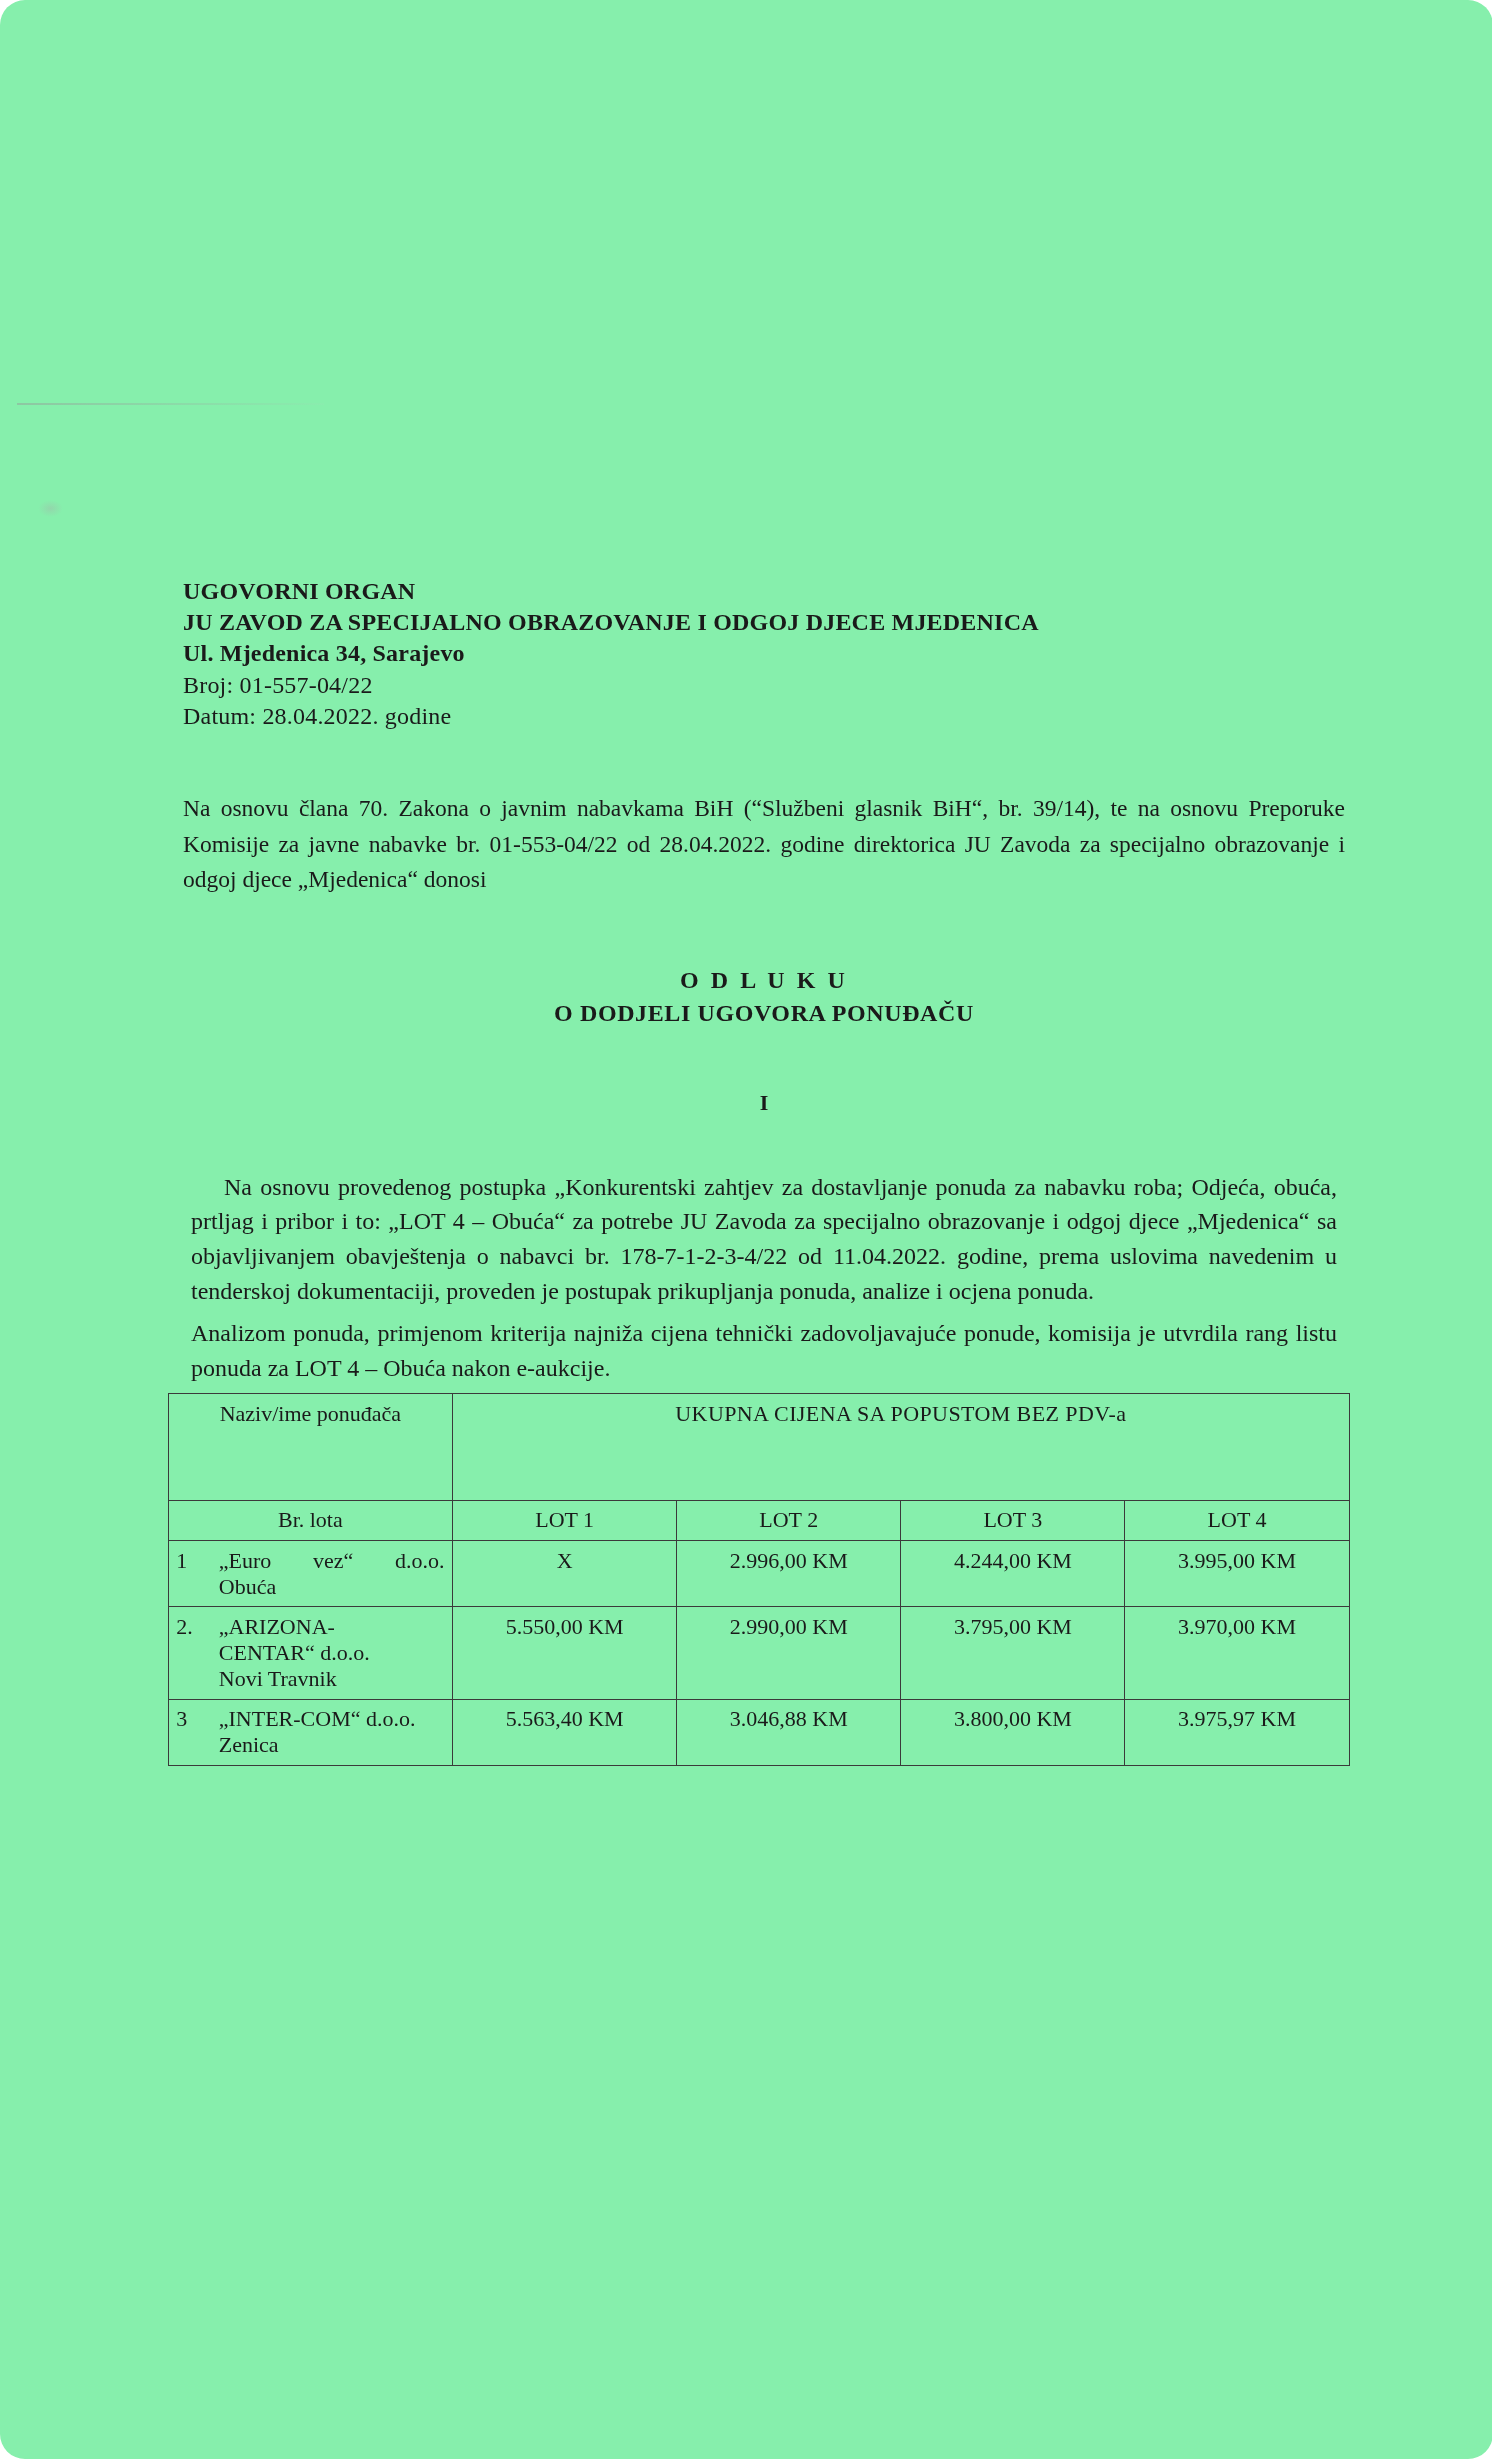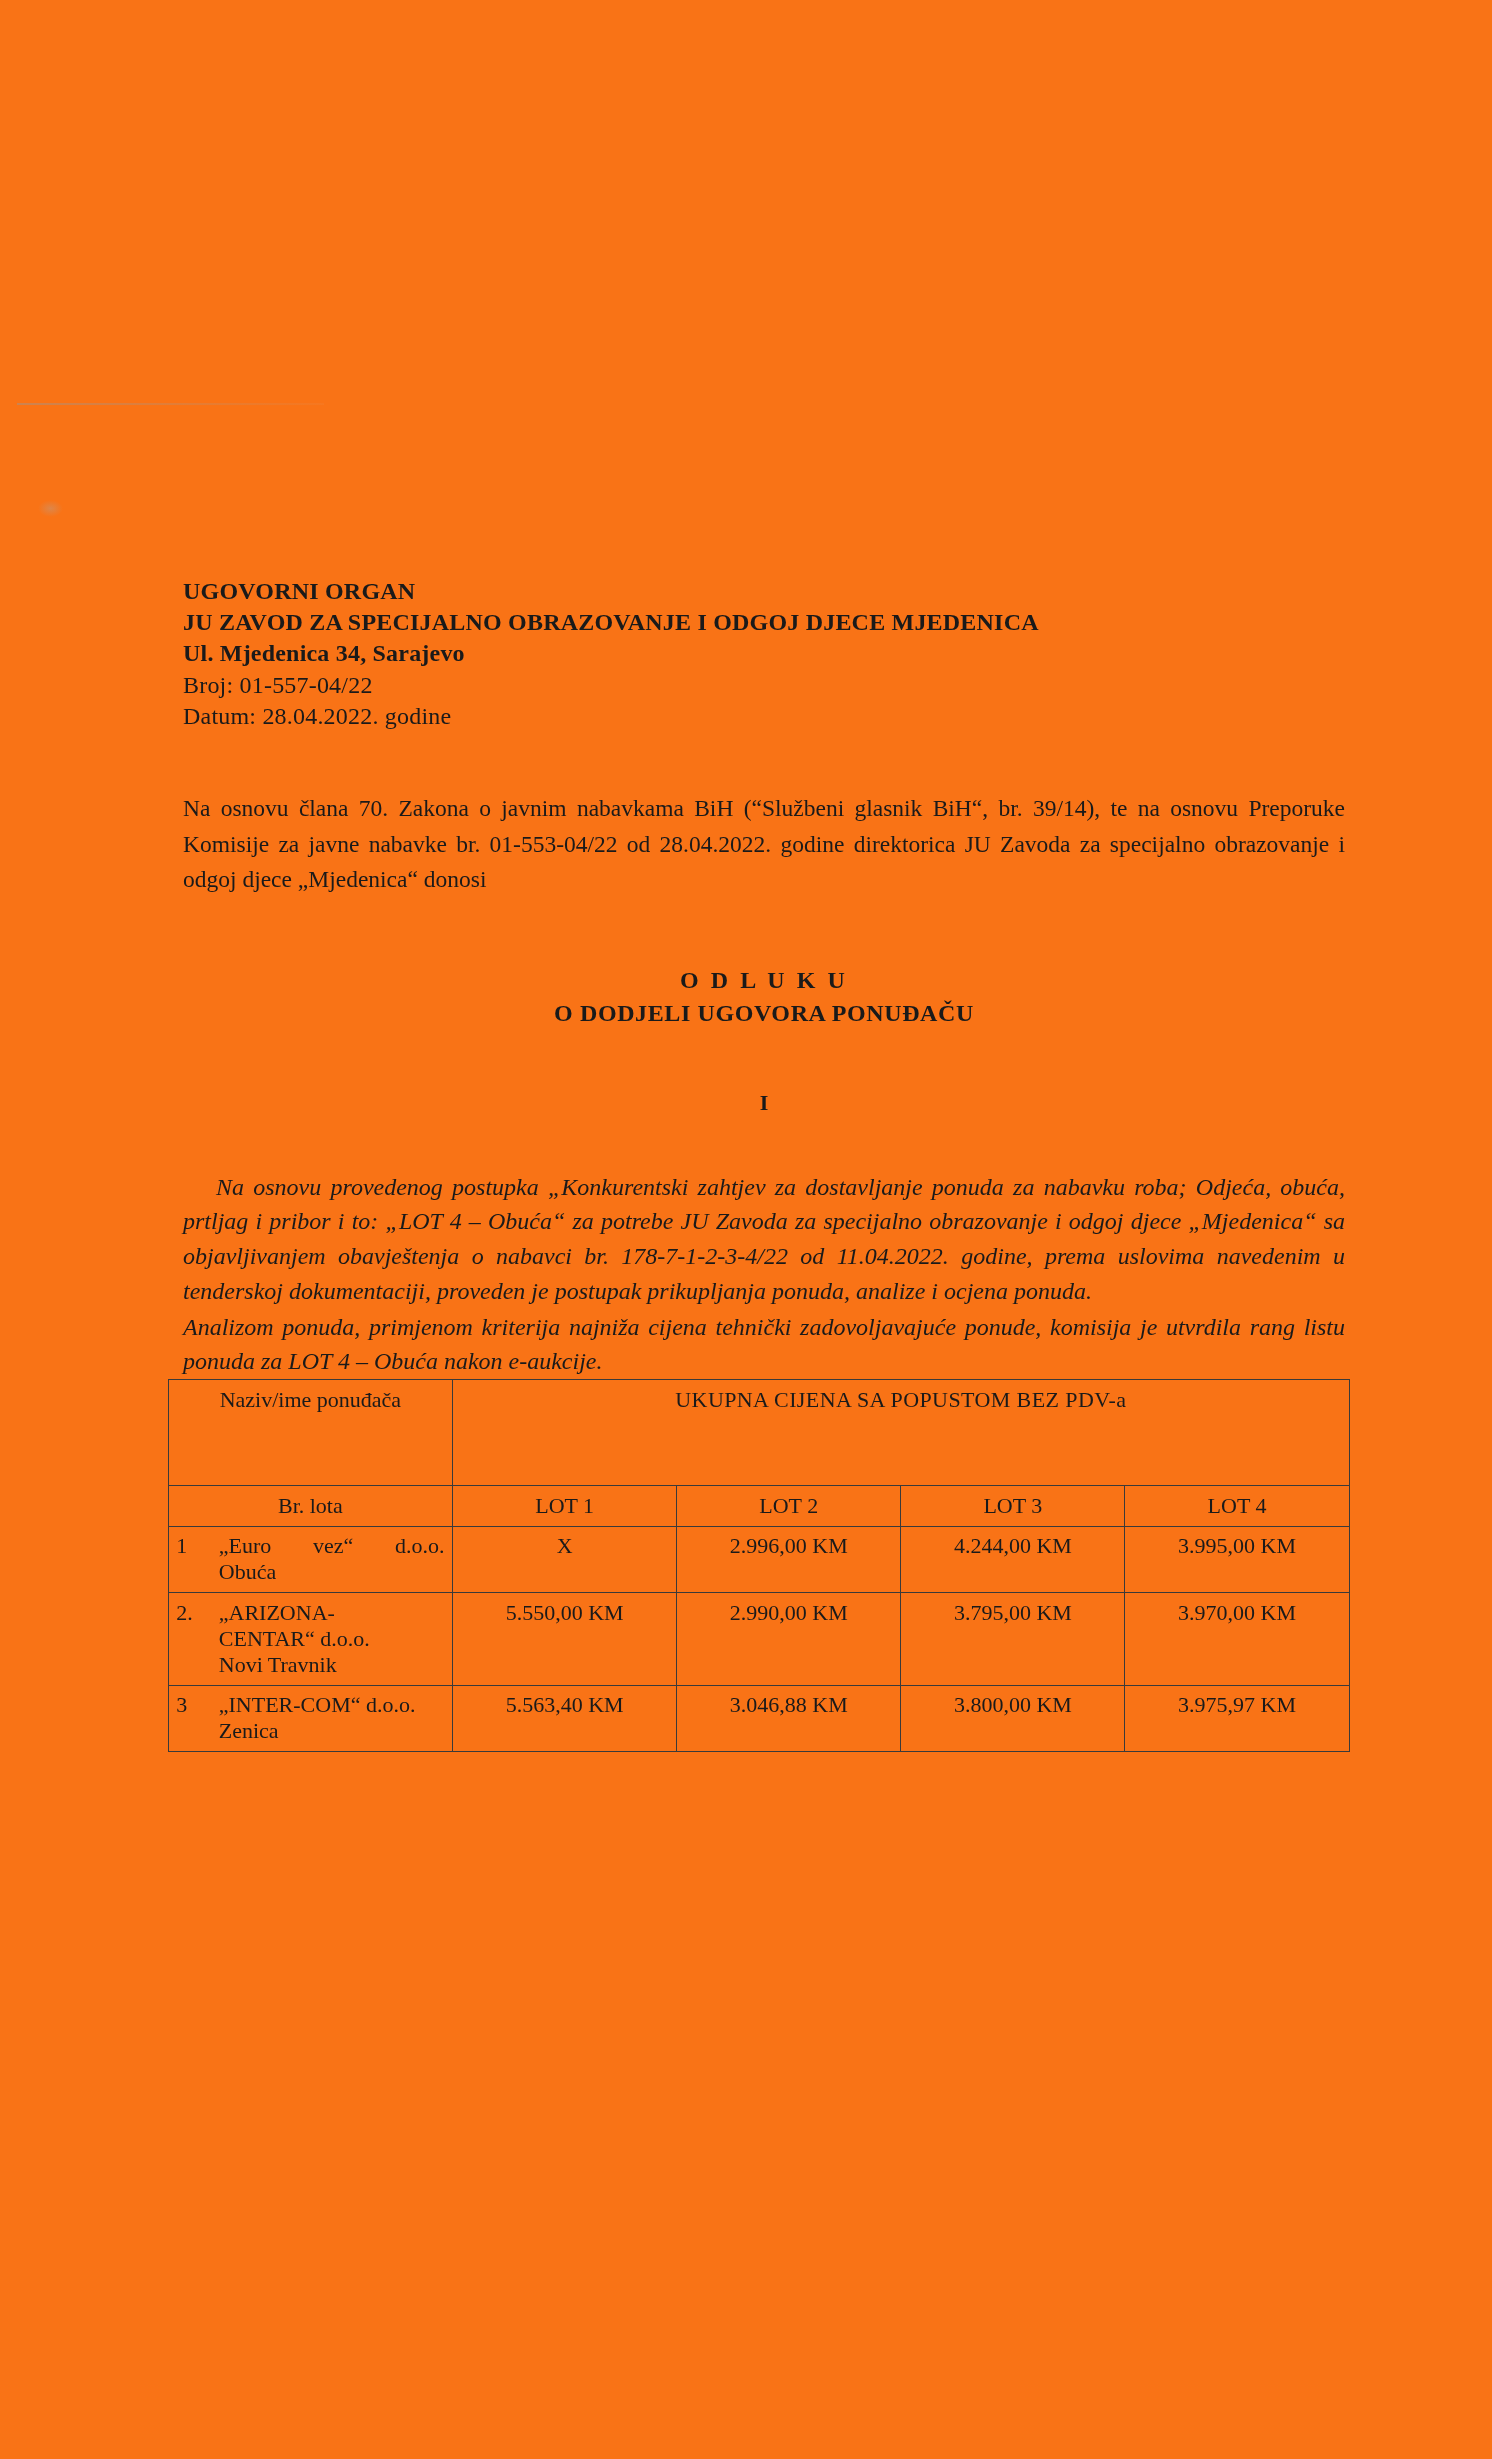--- a/index.html
+++ b/index.html
@@ -10,21 +10,22 @@
   body {
     width: 1493px;
     height: 2459px;
     position: relative;
     font-family: "Liberation Serif", serif;
     color: #1a1a1a;
   }
   .page {
     position: absolute;
     inset: 0;
-    background: #f97316;
+    background: #86efac;
+    border-radius: 25px;
   }
   
   .scan-line {
     position: absolute;
     left: 17.3px;
     top: 403px;
     width: 307px;
     height: 1.9px;
     background: linear-gradient(to right, rgba(150,150,150,0.45), rgba(200,200,200,0.05));
   }
@@ -83,22 +84,21 @@
     font-weight: bold;
     font-size: 22px;
   }
   .body-par {
     margin-top: 54px;
     font-size: 24px;
     line-height: 1.44;
     text-align: justify;
   }
   .body-par p {
-    margin: 0;
-    font-style: italic;
+    margin: 8px;
   }
   .body-par p + p {
     margin-top: 1.9px;
   }
   .indent1 { text-indent: 33px; }
 
   
   .tbl-wrap {
     position: relative;
     left: -15.4px;

